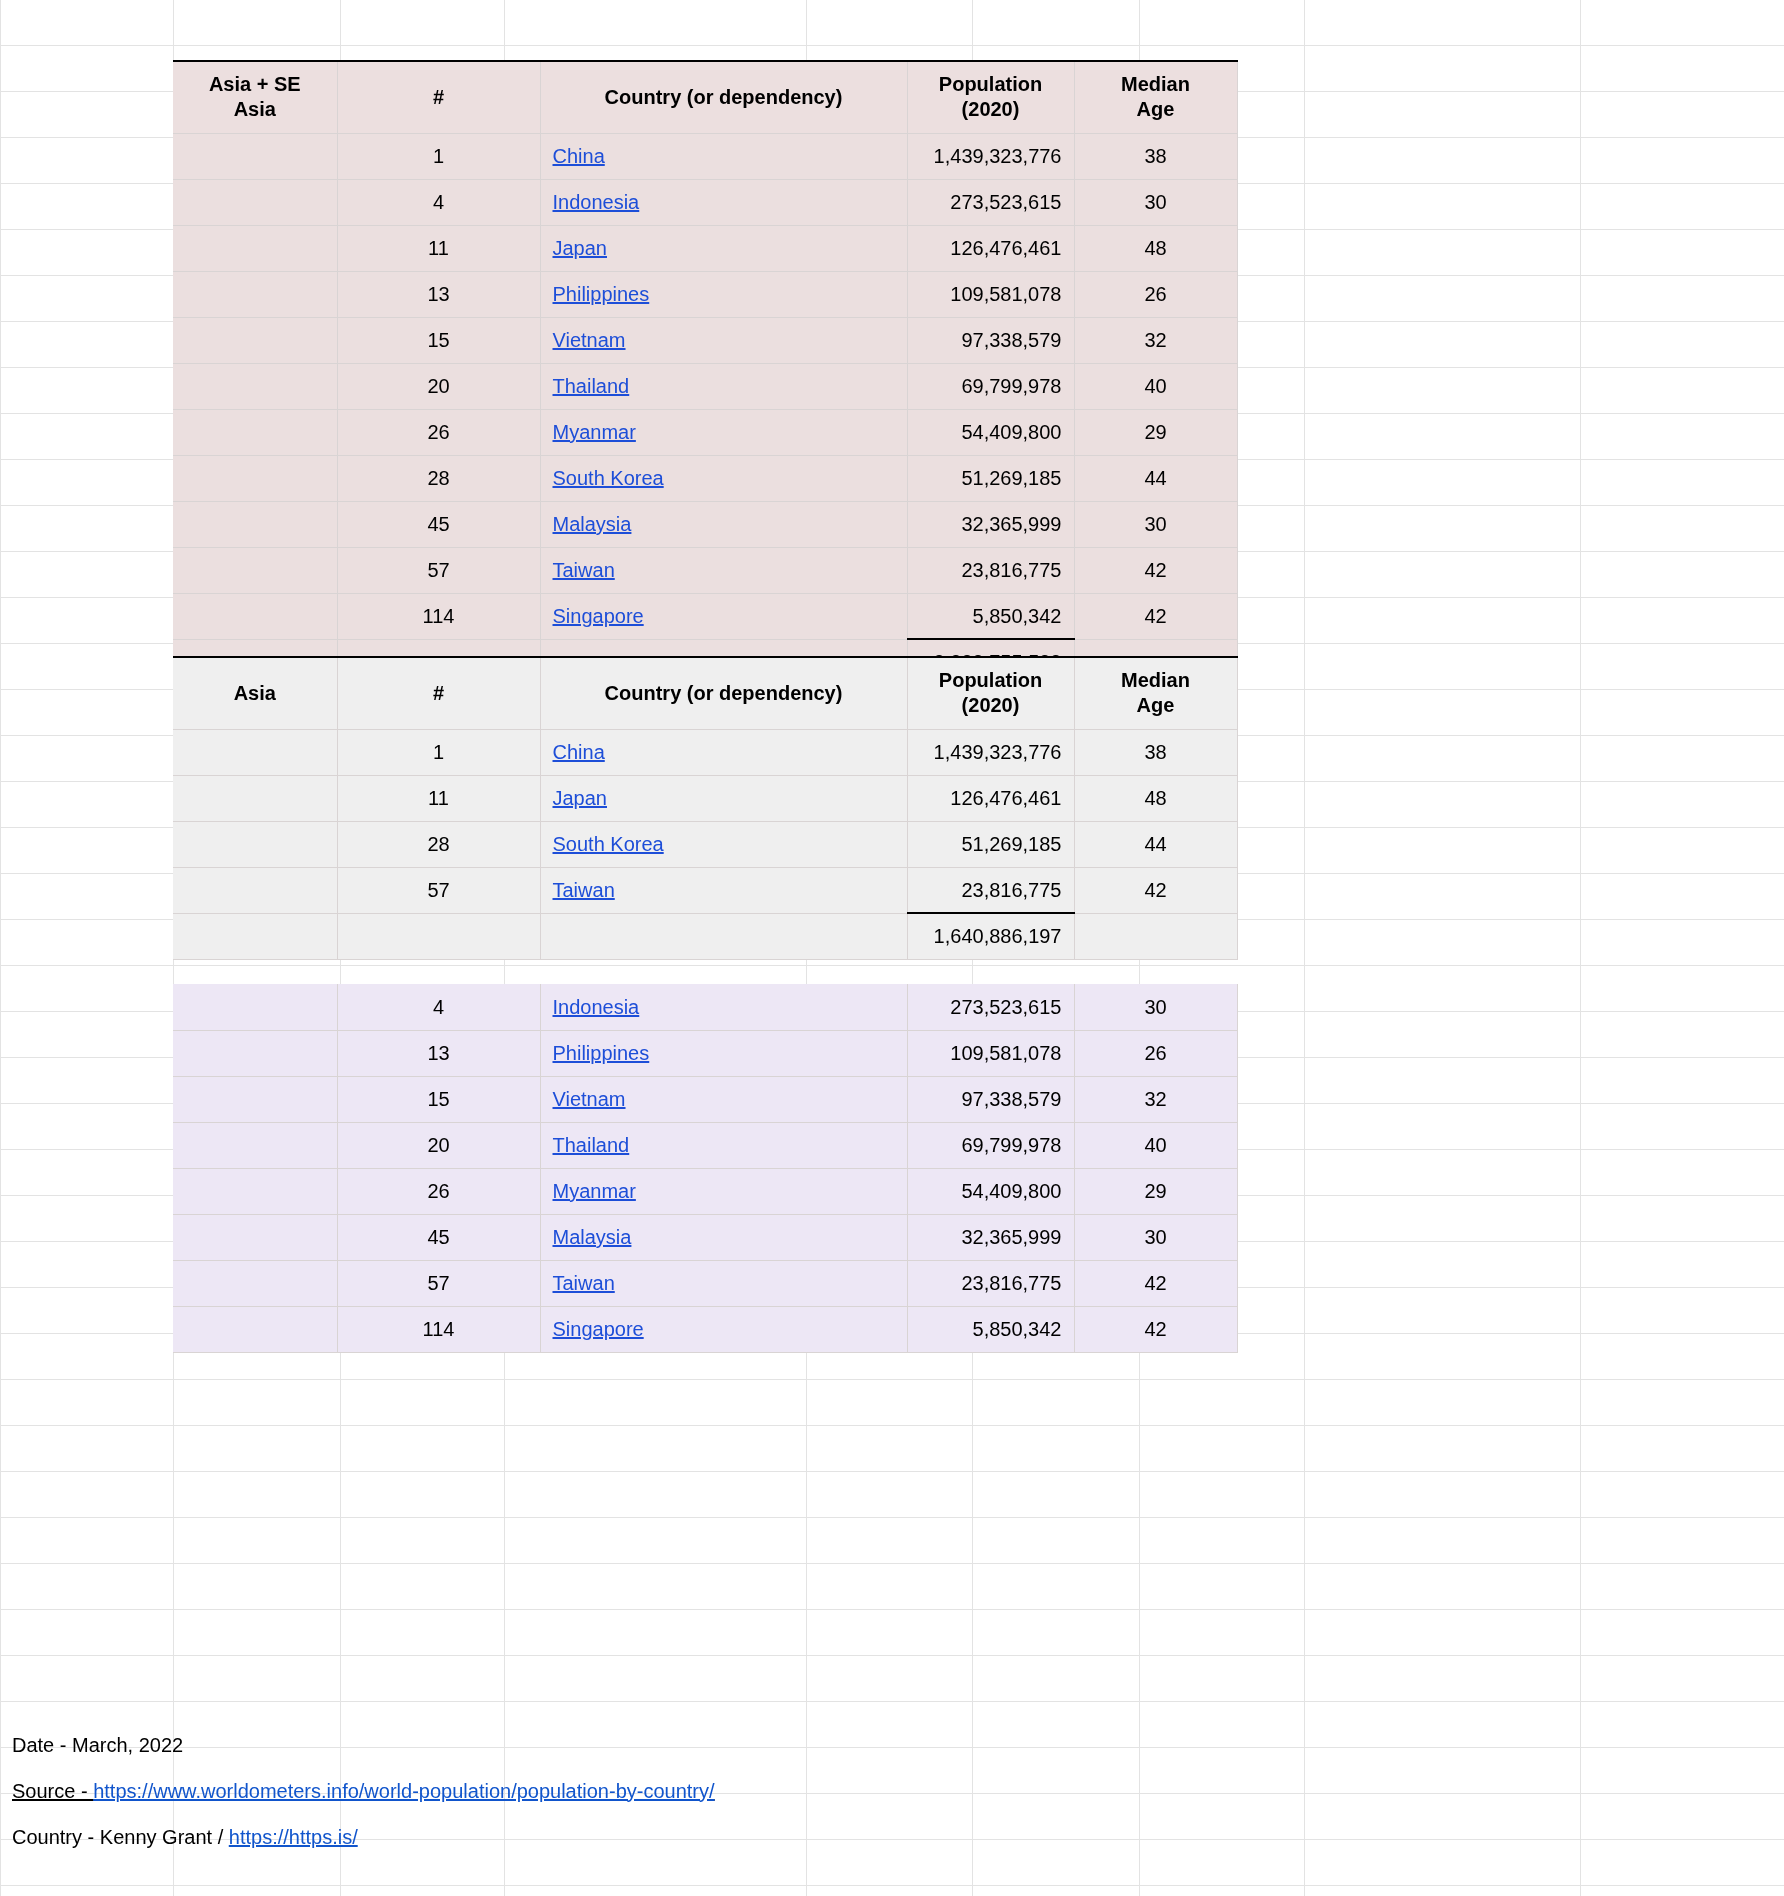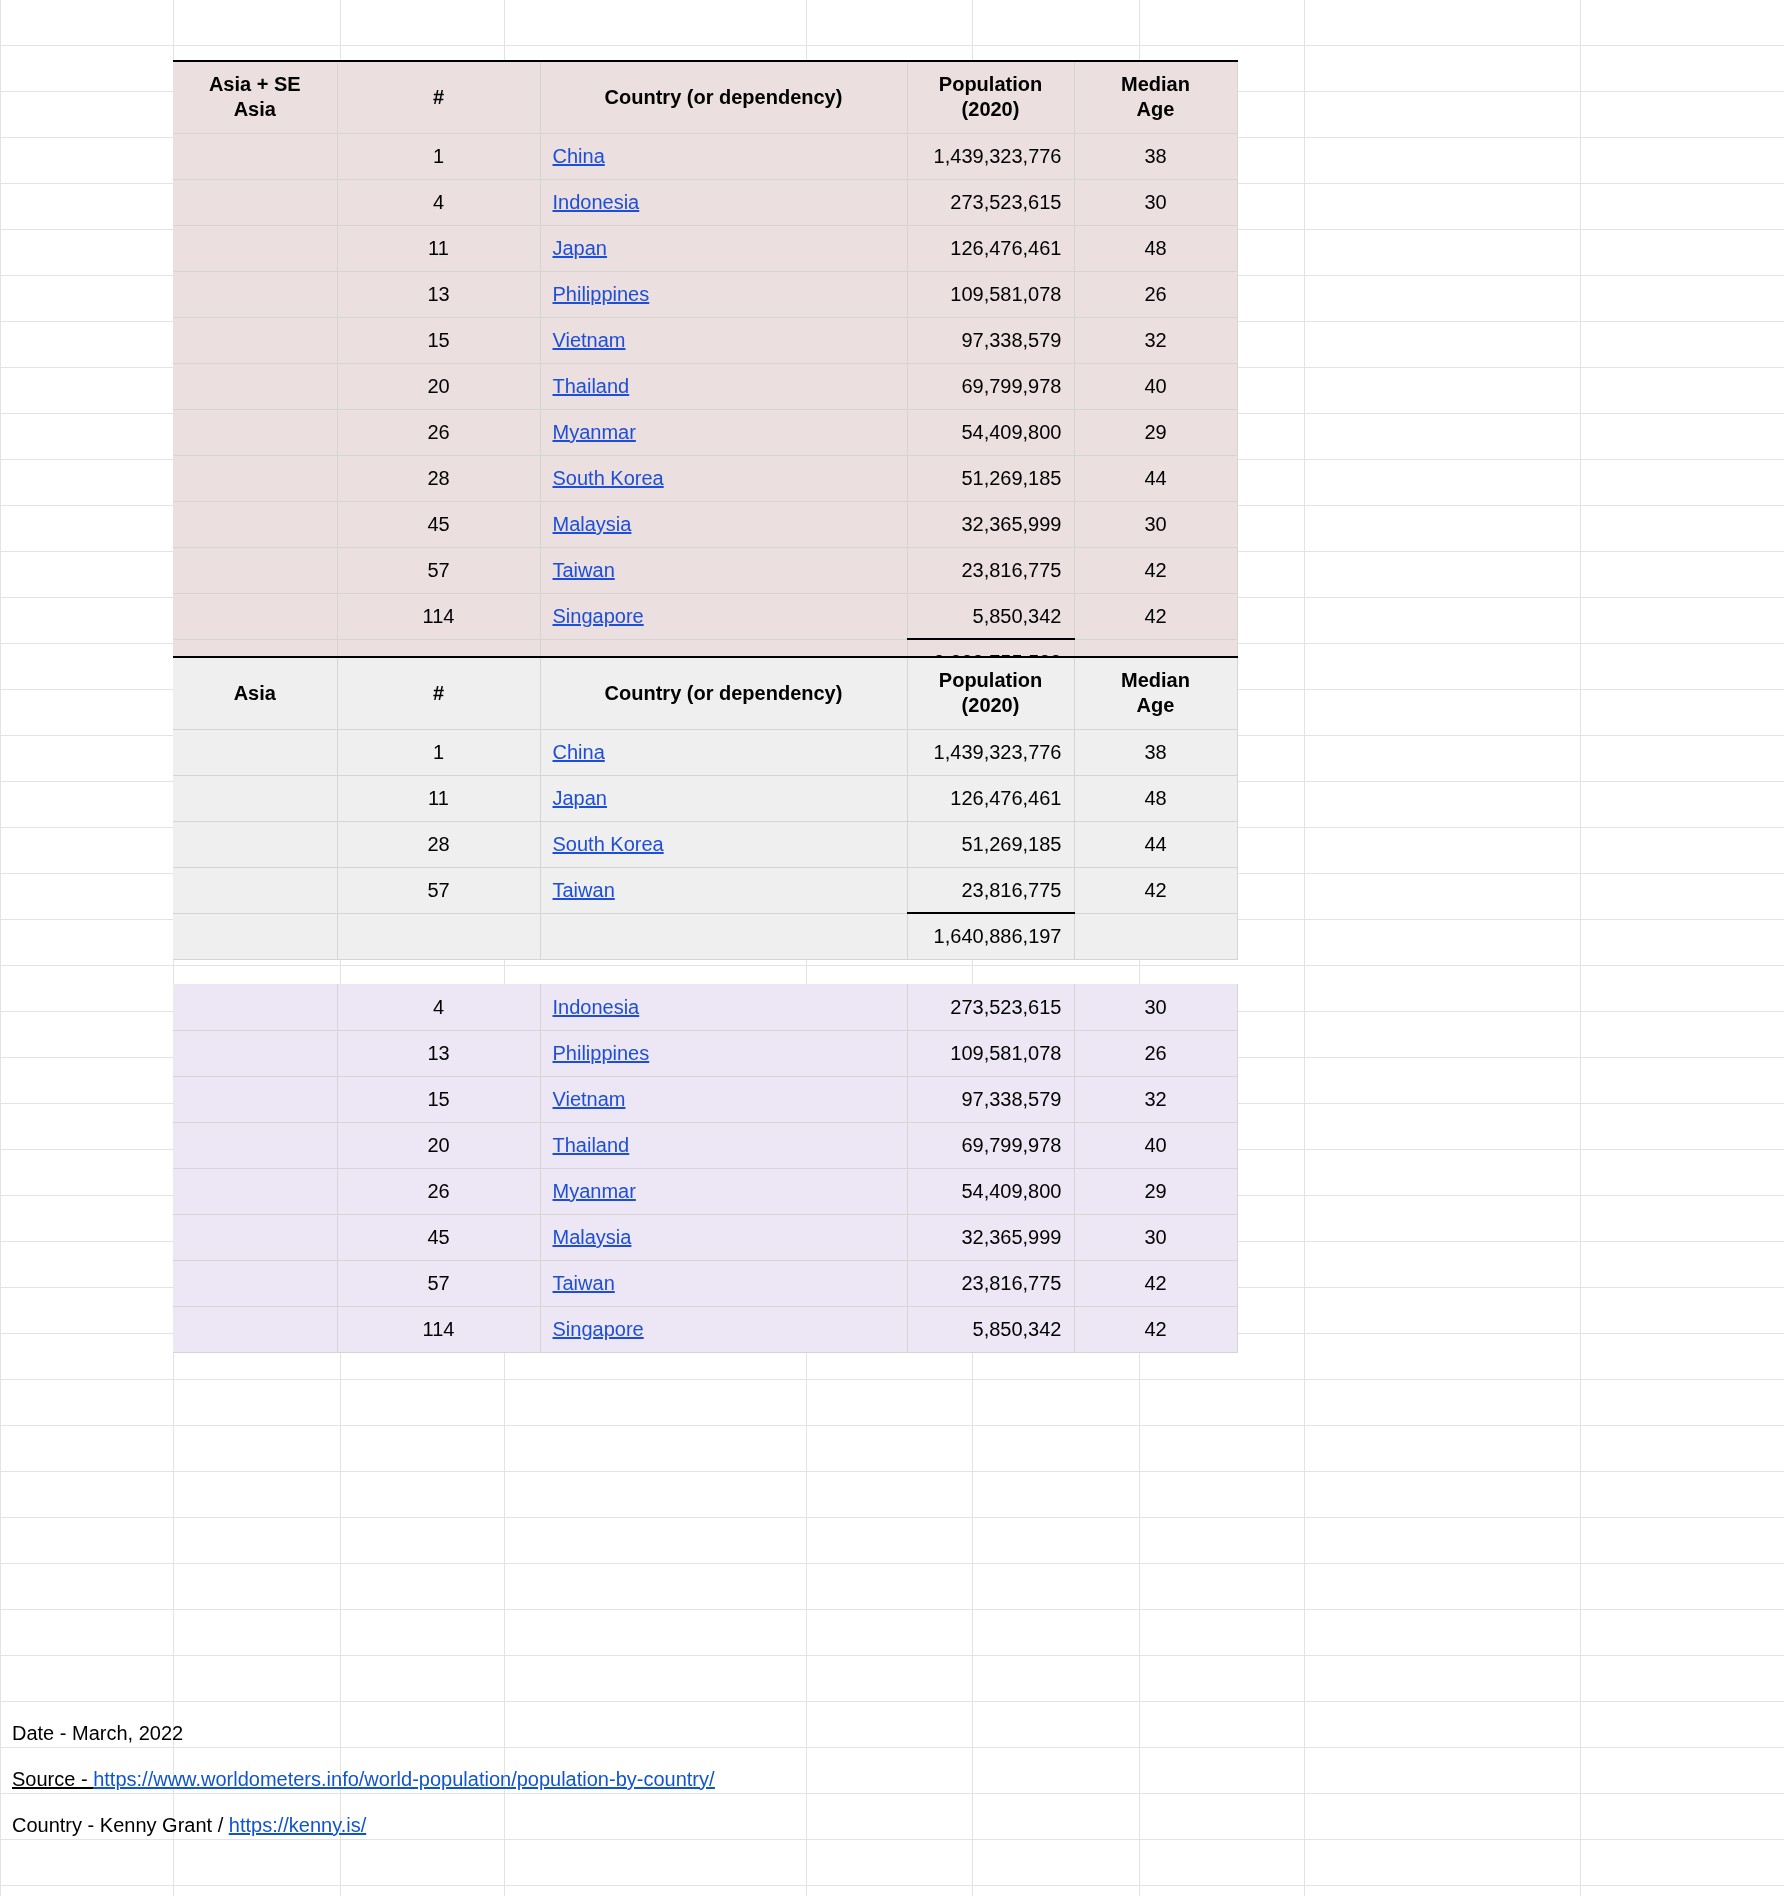--- a/index.html
+++ b/index.html
@@ -57,21 +57,21 @@
   
   .t-pink td{background:#ebdfdf;}
   .t-gray td{background:#efefef;}
   .t-lav  td{background:#ede7f5;}
   .t-pink tr.hdr td{background:#ecdfdf;}
   .t-gray tr.hdr td{background:#efefef;}
   .t-lav  tr.hdr td{background:#ece6f4;}
 
   
   .foot{position:absolute;left:0;width:1784px;height:46px;
-        display:flex;
+        display:flex;align-items:center;
         font-size:20px;color:#000;padding-left:12px;box-sizing:border-box;}
   .foot a{color:#1155cc;text-decoration:underline;}
   .foot .plain{white-space:pre;}
 </style>
 </head>
 <body>
 
 <div id="sheet">
 
   <div class="gridlayer" id="gridlayer">
@@ -334,16 +334,16 @@
 
   <div class="foot" style="top:1722px;">
     <span>Date - March, 2022</span>
   </div>
   <div class="foot" style="top:1768px;text-decoration:underline;">
     <span class="plain">Source - </span>
       <a href="#">https://www.worldometers.info/world-population/population-by-country/</a>
   </div>
   <div class="foot" style="top:1814px;">
     <span class="plain">Country - Kenny Grant / </span>
-      <a href="#">https://kenny.is/</a>
+      <a href="#">https://https.is/</a>
   </div>
 
 </div>
 
 </body></html>

